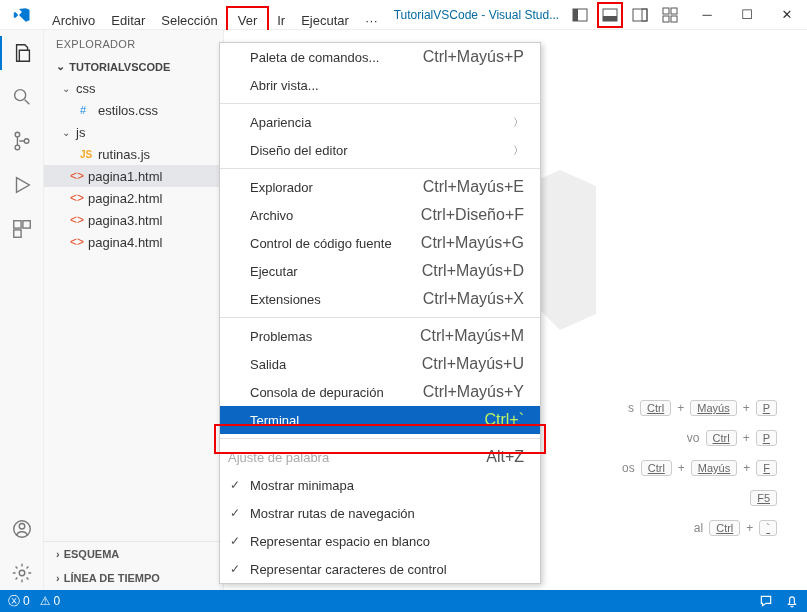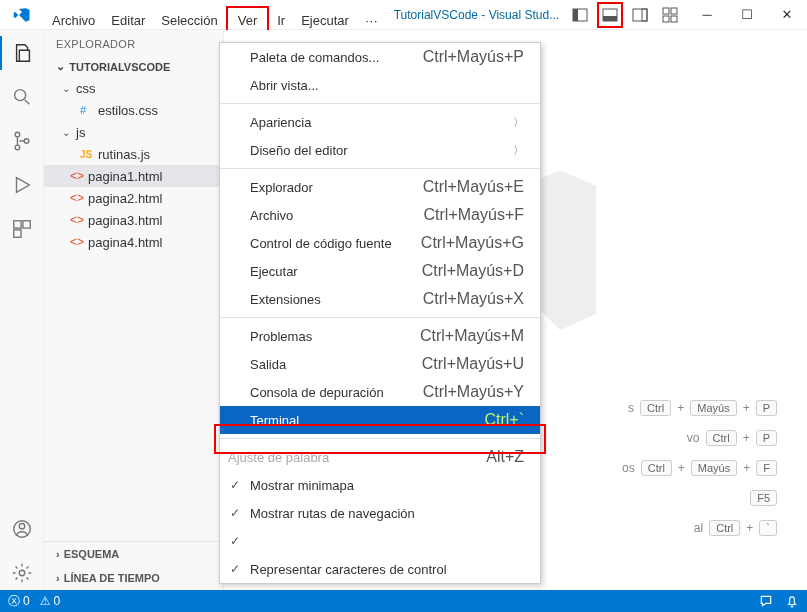--- a/index.html
+++ b/index.html
@@ -38,21 +38,21 @@
   .tree .fi.css { color:#1e88e5; font-size:11px; }
   .tree .fi.js { color:#f9a825; font-weight:bold; font-size:10px; }
   .tree .fi.html { color:#e44d26; }
   .sidebar .bottom-sections { margin-top:auto; border-top:1px solid #e5e5e5; }
   .sidebar .bottom-sections .sec { font-size:11px; font-weight:bold; color:#555; padding:6px 12px; display:flex; align-items:center; gap:4px; }
 
   .editor { flex:1; background:#fff; position:relative; }
   .editor .vslogo { position:absolute; left:50%; top:120px; transform:translateX(-50%); color:#e8e8e8; }
   .editor .hints { position:absolute; right:30px; top:370px; display:flex; flex-direction:column; gap:14px; color:#888; font-size:12px; }
   .editor .hints .hint { display:flex; align-items:center; gap:6px; justify-content:flex-end; }
-  .kbd { border:1px solid #ccc; border-radius:3px; padding:1px 6px; font-size:11px; background:#fafafa; color:#666; }
+  .kbd { border:1px solid #ccc; border-radius:3px; padding:1px 6px; font-size:11px; background:#fafafa; color:#666;text-decoration:underline; }
 
   
   .dropdown { position:absolute; left:219px; top:42px; width:322px; background:#fff; border:1px solid #ccc; box-shadow:2px 2px 6px rgba(0,0,0,0.2); z-index:100; }
   .dropdown .dd-row { display:flex; align-items:center; height:28px; padding:0 16px 0 30px; color:#333; position:relative; }
   .dropdown .dd-row.disabled { color:#aaa;padding-left:8px; }
   .dropdown .dd-row .check { position:absolute; left:10px; color:#555; font-size:12px; }
   .dropdown .dd-row .arrow { margin-left:auto; color:#666; font-size:11px; }
   .dropdown .dd-row .shortcut { margin-left:auto; color:#555; font-size:16px; }
   .dropdown hr { border:none; border-top:1px solid #e0e0e0; margin:4px 0; }
   .dropdown .dd-row.selected { background:#0a66c2; color:#fff; }
@@ -280,21 +280,21 @@
       <span>Diseño del editor</span>
       <span class="arrow">〉</span>
     </div>
   <hr>
   <div class="dd-row">
       <span>Explorador</span>
       <span class="shortcut">Ctrl+Mayús+E</span>
     </div>
   <div class="dd-row">
       <span>Archivo</span>
-      <span class="shortcut">Ctrl+Mayús+F</span>
+      <span class="shortcut">Ctrl+Diseño+F</span>
     </div>
   <div class="dd-row">
       <span>Control de código fuente</span>
       <span class="shortcut">Ctrl+Mayús+G</span>
     </div>
   <div class="dd-row">
       <span>Ejecutar</span>
       <span class="shortcut">Ctrl+Mayús+D</span>
     </div>
   <div class="dd-row">
@@ -326,20 +326,21 @@
   <div class="dd-row">
       <span class="check">✓</span>
       <span>Mostrar minimapa</span>
     </div>
   <div class="dd-row">
       <span class="check">✓</span>
       <span>Mostrar rutas de navegación</span>
     </div>
   <div class="dd-row">
       <span class="check">✓</span>
+      <span>Representar espacio en blanco</span>
     </div>
   <div class="dd-row">
       <span class="check">✓</span>
       <span>Representar caracteres de control</span>
     </div>
   <div class="dd-highlight" style="left:-6px; top:381px; width:332px; height:30px;"></div>
 </div>
 
 <div class="statusbar">
   <div class="sbico">

